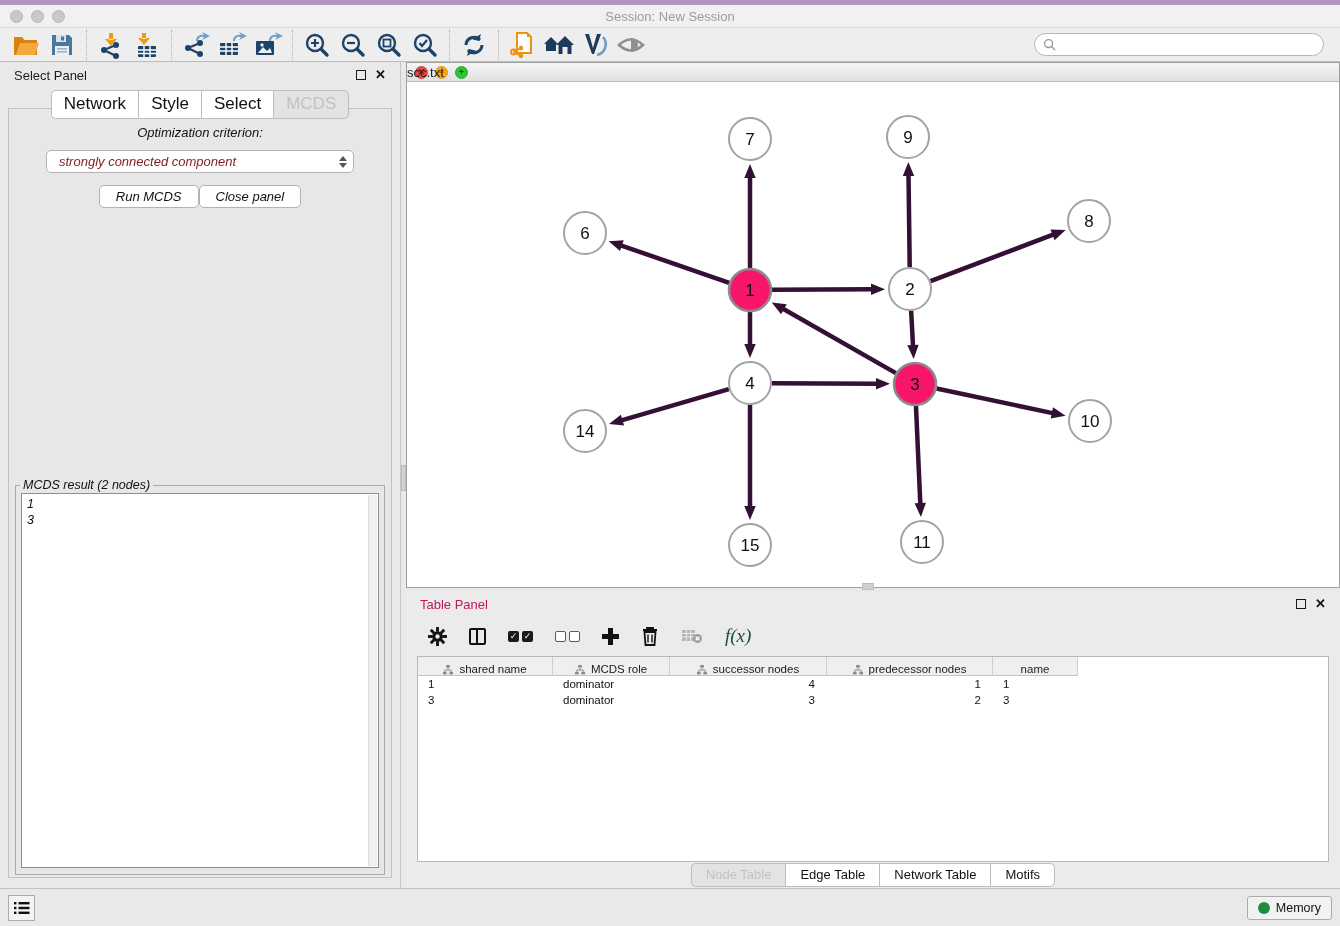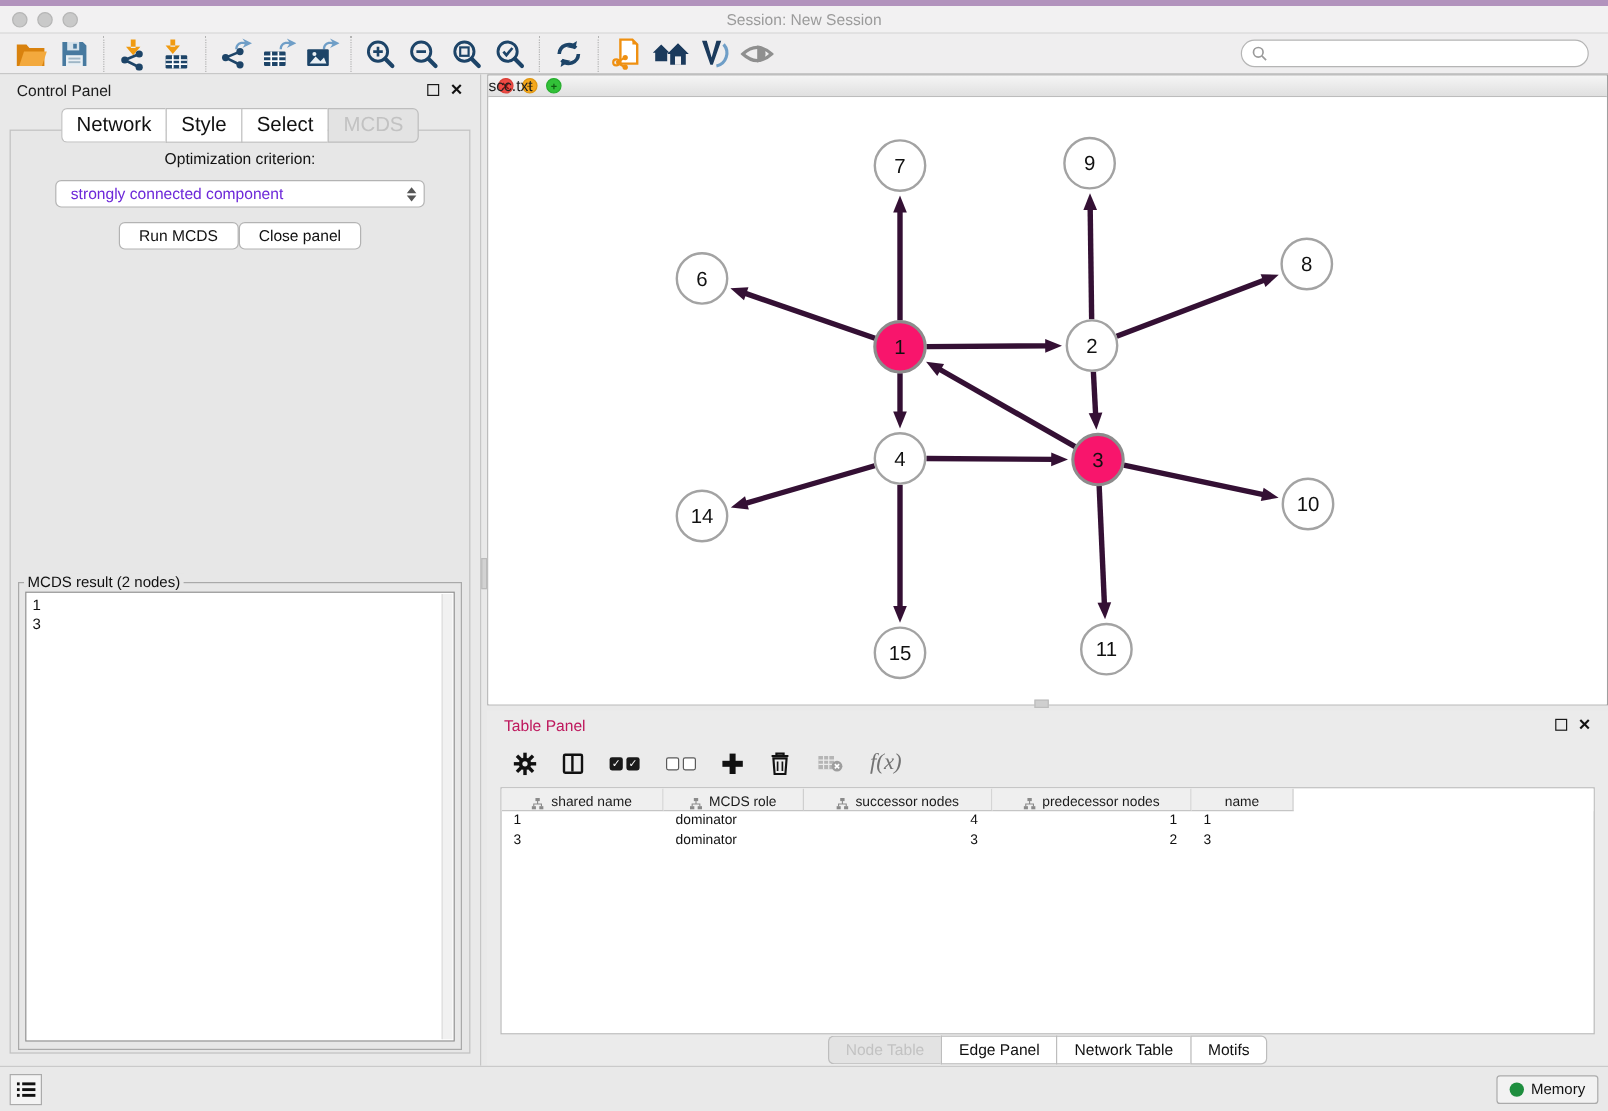--- a/index.html
+++ b/index.html
@@ -29,24 +29,24 @@
   .cp-header { height:26px; display:flex; align-items:center; padding:0 14px; }
   .cp-title { font-size:13px; color:#1c1c1c; }
   .panel-icons { margin-left:auto; display:flex; gap:9px; align-items:center; }
   .float-icon { width:10px; height:10px; border:1.5px solid #1a1a1a; background:transparent; }
   .close-icon { font-size:13px; font-weight:bold; color:#111; line-height:10px; }
   .cp-tabs { display:flex; justify-content:center; position:relative; z-index:2; margin-top:2px; }
   .tab { font-size:17px; padding:3px 12px 4px; background:#fff; border:1px solid #bdbdbd; border-right:none; color:#111; }
   .tab:first-child { border-top-left-radius:5px; border-bottom-left-radius:5px; }
   .tab:last-child { border-right:1px solid #bdbdbd; border-top-right-radius:5px; border-bottom-right-radius:5px; }
   .tab.active { background:#e3e3e3; color:#c2c2c2; }
-  .cp-content { position:absolute; left:8px; right:8px; top:46px; bottom:10px; background:#e7e7e7; border:1px solid #c2c2c2; }
+  .cp-content { position:absolute; left:8px; right:8px; top:46px; bottom:10px; background:#e7e7e7; border:1px solid #c2c2c2;font-style:italic; }
   .opt-label { text-align:center; font-size:13px; color:#111; margin-top:16px; }
   .dropdown { margin:10px auto 0; width:308px; height:23px; background:#fff; border:1px solid #b3b3b3; border-radius:5px; display:flex; align-items:center; padding:0 6px 0 12px; }
-  .dropdown .dd-value { font-size:13px; color:#6d28d9; flex:1; }
+  .dropdown .dd-value { font-size:13px; color:#7f1d1d; flex:1; }
   .stepper { display:flex; flex-direction:column; gap:2px; align-items:center; }
   .tri-up { width:0; height:0; border-left:4px solid transparent; border-right:4px solid transparent; border-bottom:5px solid #555; }
   .tri-down { width:0; height:0; border-left:4px solid transparent; border-right:4px solid transparent; border-top:5px solid #555; }
   .btn-row { display:flex; justify-content:center; margin-top:12px; }
   .mac-btn { height:23px; background:#fff; border:1px solid #b3b3b3; border-radius:5px; font-size:13px; color:#111; padding:0 16px; display:flex; align-items:center; }
   .result-group { position:absolute; left:6px; right:6px; top:376px; bottom:2px; border:1px solid #a9a9a9; }
   .result-title { position:absolute; top:-8px; left:4px; background:#e7e7e7; padding:0 3px; font-size:12.5px; color:#111; }
   .result-area { position:absolute; left:5px; right:5px; top:7px; bottom:6px; background:#fff; border:1px solid #8e8e8e; }
   .result-text { font-size:12.5px; color:#111; padding:2px 0 0 5px; line-height:16px; white-space:pre; }
   .result-scroll { position:absolute; top:1px; bottom:1px; right:1px; width:9px; background:#f1f1f1; border-left:1px solid #ddd; }
@@ -68,21 +68,21 @@
   .canvas { flex:1; background:#fff; position:relative; }
   .h-splitter { height:4px; background:#e9e9e9; position:relative; }
   .h-splitter .handle { position:absolute; left:456px; top:-5px; width:12px; height:7px; background:#cfcfcf; border:1px solid #bdbdbd; }
 
   
   .table-panel { flex:1; background:#ebebeb; display:flex; flex-direction:column; position:relative; }
   .tp-header { height:24px; display:flex; align-items:center; padding:0 14px; }
   .tp-title { font-size:13px; color:#be185d; }
   .tp-toolbar { height:40px; display:flex; align-items:center; gap:22px; padding-left:22px; }
   .tp-toolbar .ticon { display:flex; align-items:center; justify-content:center; }
-  .fx-label { font-family:"Liberation Serif",serif; font-style:italic; font-size:19px; color:#737373; }
+  .fx-label { font-family:"Liberation Serif",serif; font-style:italic; font-size:19px; color:#14532d; }
   .check-pair { display:flex; gap:3px; }
   .cbox { width:11px; height:11px; border-radius:2px; }
   .cbox.checked { background:#1a1a1a; color:#fff; font-size:9px; display:flex; align-items:center; justify-content:center; }
   .cbox.empty { border:1.5px solid #5a5a5a; background:#fff; }
   .plus-icon { position:relative; width:17px; height:17px; }
   .plus-icon:before, .plus-icon:after { content:""; position:absolute; background:#111; }
   .plus-icon:before { left:6px; top:0; width:5px; height:17px; }
   .plus-icon:after { left:0; top:6px; width:17px; height:5px; }
   .col-icon { width:17px; height:17px; border:2px solid #111; border-radius:2px; position:relative; }
   .col-icon:before { content:""; position:absolute; left:5px; top:0; bottom:0; width:2px; background:#111; }
@@ -262,21 +262,21 @@
         </svg>
         <input type="text" placeholder="" style="">
       </div>
     </div>
   </div>
 
   <div class="main">
 
     <div class="control-panel">
       <div class="cp-header">
-        <span class="cp-title">Control Panel</span>
+        <span class="cp-title">Select Panel</span>
         <span class="panel-icons">
           <span class="float-icon"></span>
           <span class="close-icon">✕</span>
         </span>
       </div>
       <div class="cp-tabs" id="cp-tabs">
           <div class="tab">Network</div>
           <div class="tab">Style</div>
           <div class="tab">Select</div>
           <div class="tab active">MCDS</div>
@@ -493,21 +493,21 @@
                 <div class="td" style="width: 135px;">3</div>
                 <div class="td" style="width: 117px;">dominator</div>
                 <div class="td right" style="width: 157px;">3</div>
                 <div class="td right" style="width: 166px;">2</div>
                 <div class="td" style="width: 85px;">3</div>
               </div>
             </div>
         </div>
         <div class="tp-tabs" id="tp-tabs">
             <div class="tab active">Node Table</div>
-            <div class="tab">Edge Panel</div>
+            <div class="tab">Edge Table</div>
             <div class="tab">Network Table</div>
             <div class="tab">Motifs</div>
           </div>
       </div>
     </div>
   </div>
 
   <div class="statusbar">
     <div class="status-btn">
       <svg width="16" height="14" viewBox="0 0 16 14">

